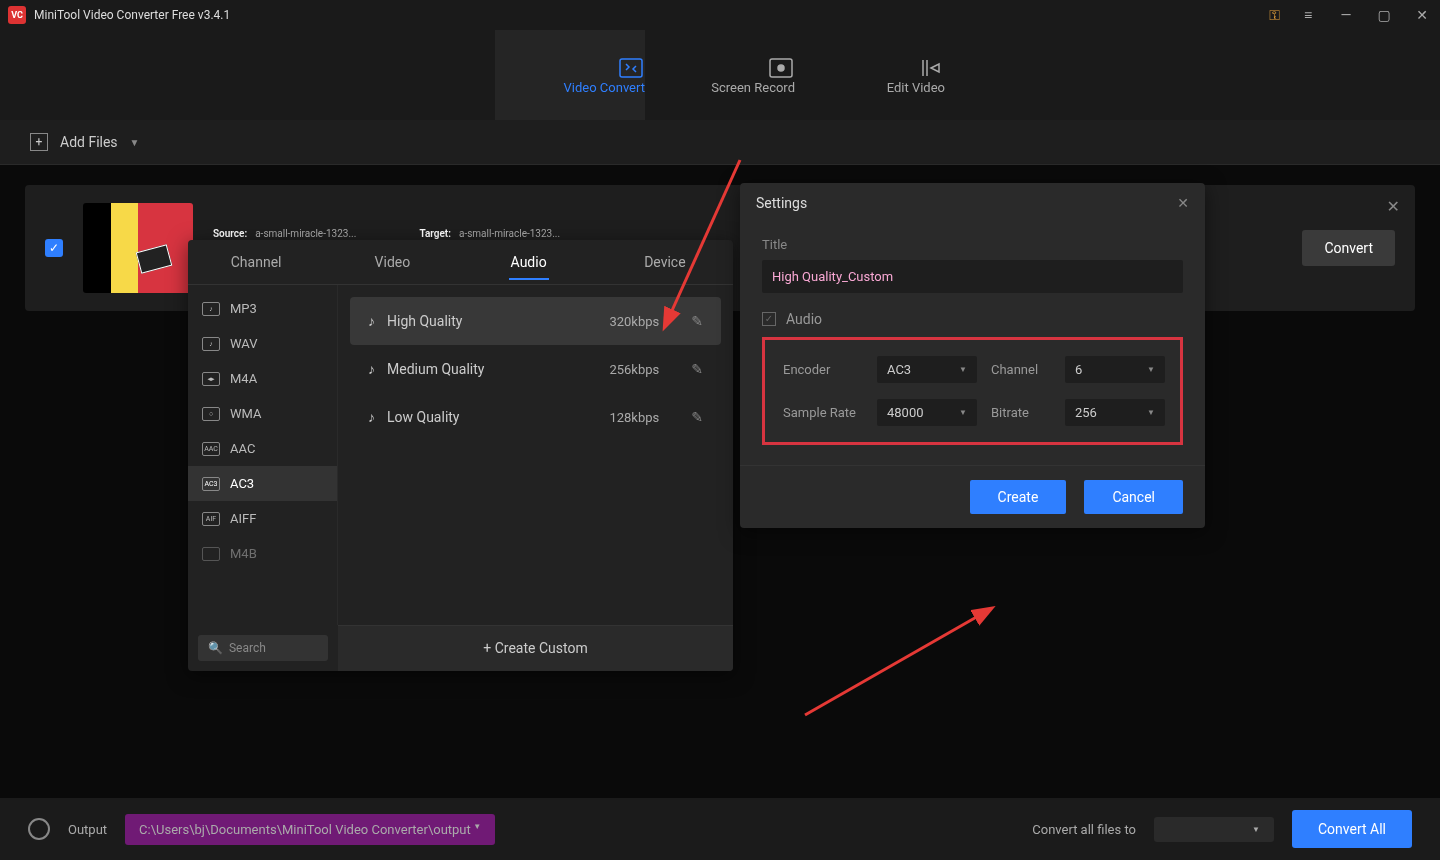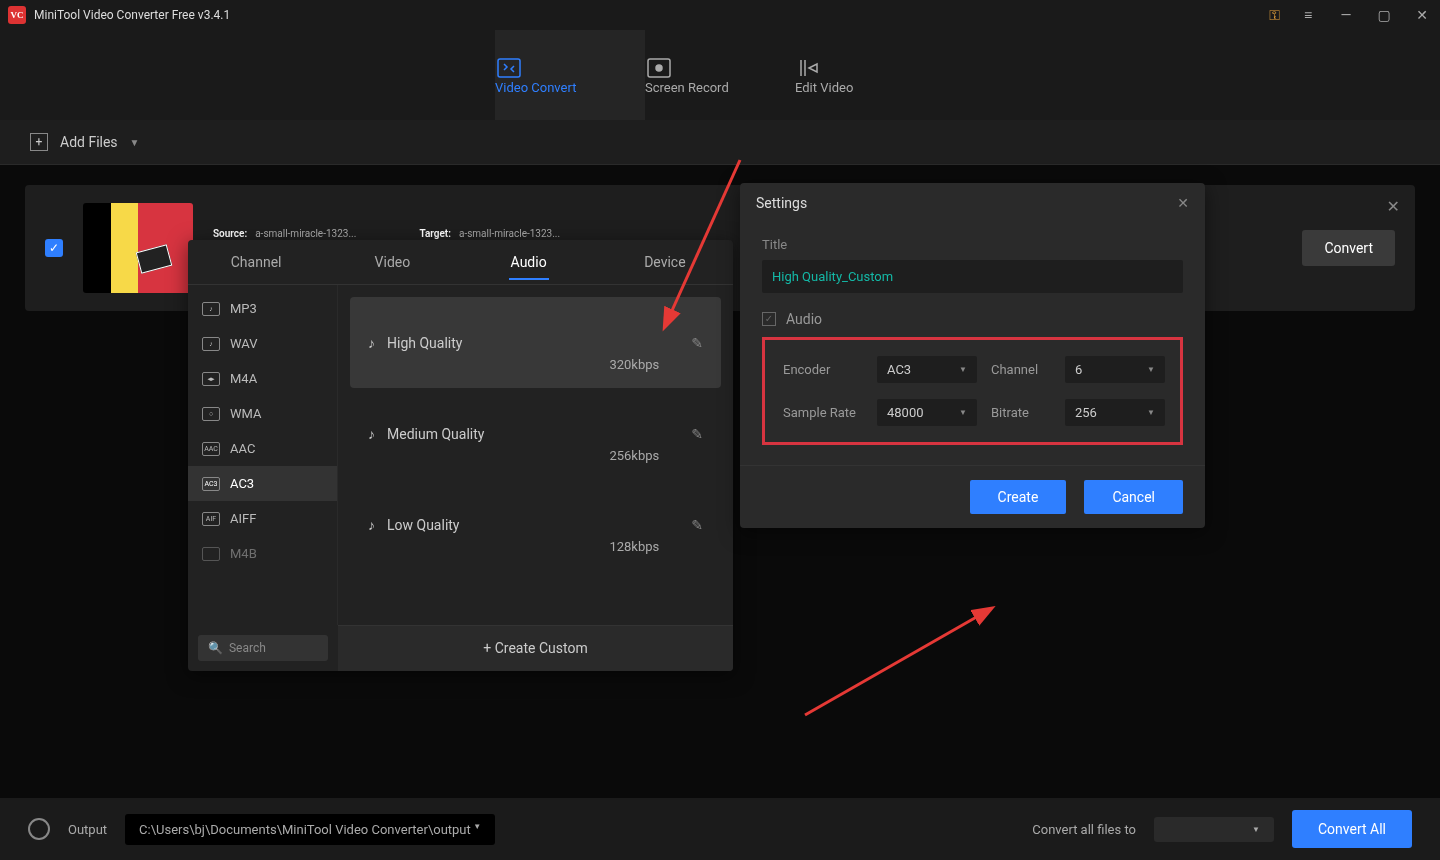--- a/index.html
+++ b/index.html
@@ -1,28 +1,28 @@
 <!DOCTYPE html>
 <html><head>
 <meta charset="utf-8">
 <style>
 * { margin: 0; padding: 0; box-sizing: border-box; font-family: -apple-system, BlinkMacSystemFont, "Segoe UI", Roboto, sans-serif; }
 body { background: #0a0a0a; color: #ccc; width: 1440px; height: 860px; overflow: hidden; position: relative; }
 
 
 .titlebar { height: 30px; background: #1a1a1a; display: flex; align-items: center; padding: 0 8px; }
-.titlebar .logo { width: 18px; height: 18px; background: #d33; border-radius: 3px; margin-right: 8px; display: flex; align-items: center; justify-content: center; color: #fff; font-size: 9px; font-weight: bold; font-family: Liberation Serif, serif; }
+.titlebar .logo { width: 18px; height: 18px; background: #d33; border-radius: 3px; margin-right: 8px; display: flex; align-items: center; justify-content: center; color: #fff; font-size: 9px; font-weight: bold; }
 .titlebar .title { font-size: 12px; color: #ddd; }
 .titlebar .win-controls { margin-left: auto; display: flex; gap: 18px; align-items: center; }
 .titlebar .key-icon { color: #e6a23c; font-size: 14px; }
 .titlebar .win-btn { color: #aaa; font-size: 14px; cursor: pointer; width: 20px; text-align: center; }
 
 
 .top-tabs { height: 90px; display: flex; justify-content: center; background: #1a1a1a; }
-.top-tab { width: 150px; display: flex; flex-direction: column; align-items: flex-start; justify-content: center; color: #aaa; cursor: pointer; font-size: 13px; }
+.top-tab { width: 150px; display: flex; flex-direction: column; align-items: flex-end; justify-content: center; color: #aaa; cursor: pointer; font-size: 13px; }
 .top-tab.active { background: #252525; color: #2f7fff; }
 .top-tab svg { width: 28px; height: 24px; }
 .top-tab.active svg { stroke: #2f7fff; fill: none; }
 .top-tab svg { stroke: #aaa; fill: none; stroke-width: 1.5; }
 
 
 .toolbar { height: 45px; background: #1e1e1e; display: flex; align-items: center; padding: 0 30px; border-bottom: 1px solid #2a2a2a; }
 .add-files { display: flex; align-items: center; gap: 12px; color: #ccc; font-size: 14px; cursor: pointer; }
 .add-files .plus-box { width: 18px; height: 18px; border: 1px solid #888; display: flex; align-items: center; justify-content: center; font-size: 12px; }
 .add-files .chev { font-size: 10px; color: #888; }
@@ -52,48 +52,48 @@
 .format-tab.active { color: #fff; }
 .format-tab.active::after { content: ""; display: block; height: 2px; background: #2f7fff; margin: 8px auto -14px; width: 40px; }
 .format-body { display: flex; height: 340px; }
 .format-list { width: 150px; border-right: 1px solid #2a2a2a; overflow-y: auto; padding: 6px 0; }
 .format-item { padding: 10px 14px; display: flex; align-items: center; gap: 10px; font-size: 13px; color: #bbb; cursor: pointer; }
 .format-item.active { background: #333; color: #fff; }
 .format-item .fico { width: 18px; height: 14px; border: 1px solid #888; border-radius: 2px; font-size: 7px; display: flex; align-items: center; justify-content: center; }
 .quality-list { flex: 1; padding: 12px; }
 .quality-item { display: flex; align-items: center; padding: 16px 18px; font-size: 14px; color: #ccc; border-radius: 4px; cursor: pointer; gap: 12px; }
 .quality-item.active { background: #383838; }
-.quality-item .bitrate { margin-left: auto; margin-right: 20px; color: #aaa; font-size: 13px; margin-top: 44px; }
+.quality-item .bitrate { margin-left: auto; margin-right: 20px; color: #aaa; font-size: 13px; }
 .quality-item .edit-ico { color: #888; }
 .format-footer { display: flex; }
 .format-search { flex: 0 0 150px; padding: 10px; }
 .format-search .sbox { background: #333; border-radius: 3px; padding: 6px 10px; font-size: 12px; color: #888; display: flex; align-items: center; gap: 6px; }
 .create-custom { flex: 1; text-align: center; padding: 14px; border-top: 1px solid #333; color: #ccc; font-size: 14px; cursor: pointer; background: #2a2a2a; }
 
 
 .settings-panel { position: absolute; left: 740px; top: 18px; width: 465px; background: #2a2a2a; border-radius: 4px; box-shadow: 0 4px 20px rgba(0,0,0,.5); }
 .settings-hdr { padding: 12px 16px; font-size: 14px; color: #ddd; display: flex; align-items: center; }
 .settings-hdr .xclose { margin-left: auto; color: #888; cursor: pointer; }
 .settings-body { padding: 10px 22px 20px; }
 .settings-body .field-label { font-size: 13px; color: #888; margin-bottom: 8px; margin-top: 4px; }
-.settings-body .title-input { width: 100%; background: #1e1e1e; border: none; padding: 9px 10px; color: #14b8a6; font-size: 13px; border-radius: 2px; }
+.settings-body .title-input { width: 100%; background: #1e1e1e; border: none; padding: 9px 10px; color: #f9a8d4; font-size: 13px; border-radius: 2px; }
 .audio-hdr { display: flex; align-items: center; gap: 10px; margin: 18px 0 10px; font-size: 14px; color: #999; }
 .audio-hdr .acb { width: 14px; height: 14px; border: 1px solid #666; }
 .audio-hdr .acb::after { content: "✓"; color: #666; font-size: 10px; display: block; text-align: center; line-height: 12px; }
 .audio-grid { border: 3px solid #d73440; padding: 16px 18px; display: grid; grid-template-columns: 80px 100px 60px 100px; column-gap: 14px; row-gap: 16px; align-items: center; }
 .audio-grid .lbl { font-size: 13px; color: #999; }
 .audio-grid .sel { background: #1e1e1e; padding: 6px 10px; font-size: 13px; color: #ccc; display: flex; align-items: center; border-radius: 2px; }
 .audio-grid .sel .caret { margin-left: auto; font-size: 8px; color: #888; }
 .settings-footer { padding: 14px 22px; display: flex; justify-content: flex-end; gap: 18px; border-top: 1px solid #333; }
 .btn { padding: 9px 28px; font-size: 14px; border: none; border-radius: 2px; cursor: pointer; background: #2f7fff; color: #fff; }
 
 
 .bottom-bar { position: absolute; bottom: 0; left: 0; right: 0; height: 62px; background: #1b1b1b; display: flex; align-items: center; padding: 0 28px; gap: 18px; font-size: 13px; color: #aaa; }
 .bottom-bar .clock { width: 22px; height: 22px; border: 2px solid #888; border-radius: 50%; position: relative; }
-.bottom-bar .out-sel { background: #000000; padding: 8px 14px; border-radius: 3px; display: flex; align-items: flex-start; min-width: 370px; }
+.bottom-bar .out-sel { background: #701a75; padding: 8px 14px; border-radius: 3px; display: flex; align-items: flex-start; min-width: 370px; }
 .bottom-bar .out-sel .caret, .bottom-bar .all-sel .caret { margin-left: auto; font-size: 8px; }
 .bottom-bar .spacer { flex: 1; }
 .bottom-bar .all-sel { background: #2a2a2a; padding: 8px 14px; border-radius: 3px; min-width: 120px; display: flex; }
 .bottom-bar .convert-all { background: #2f7fff; color: #fff; padding: 11px 26px; font-size: 14px; border-radius: 3px; border: none; cursor: pointer; }
 
 
 .arrow { position: absolute; pointer-events: none; }
 .arrow svg { overflow: visible; }
 </style>
 </head>

